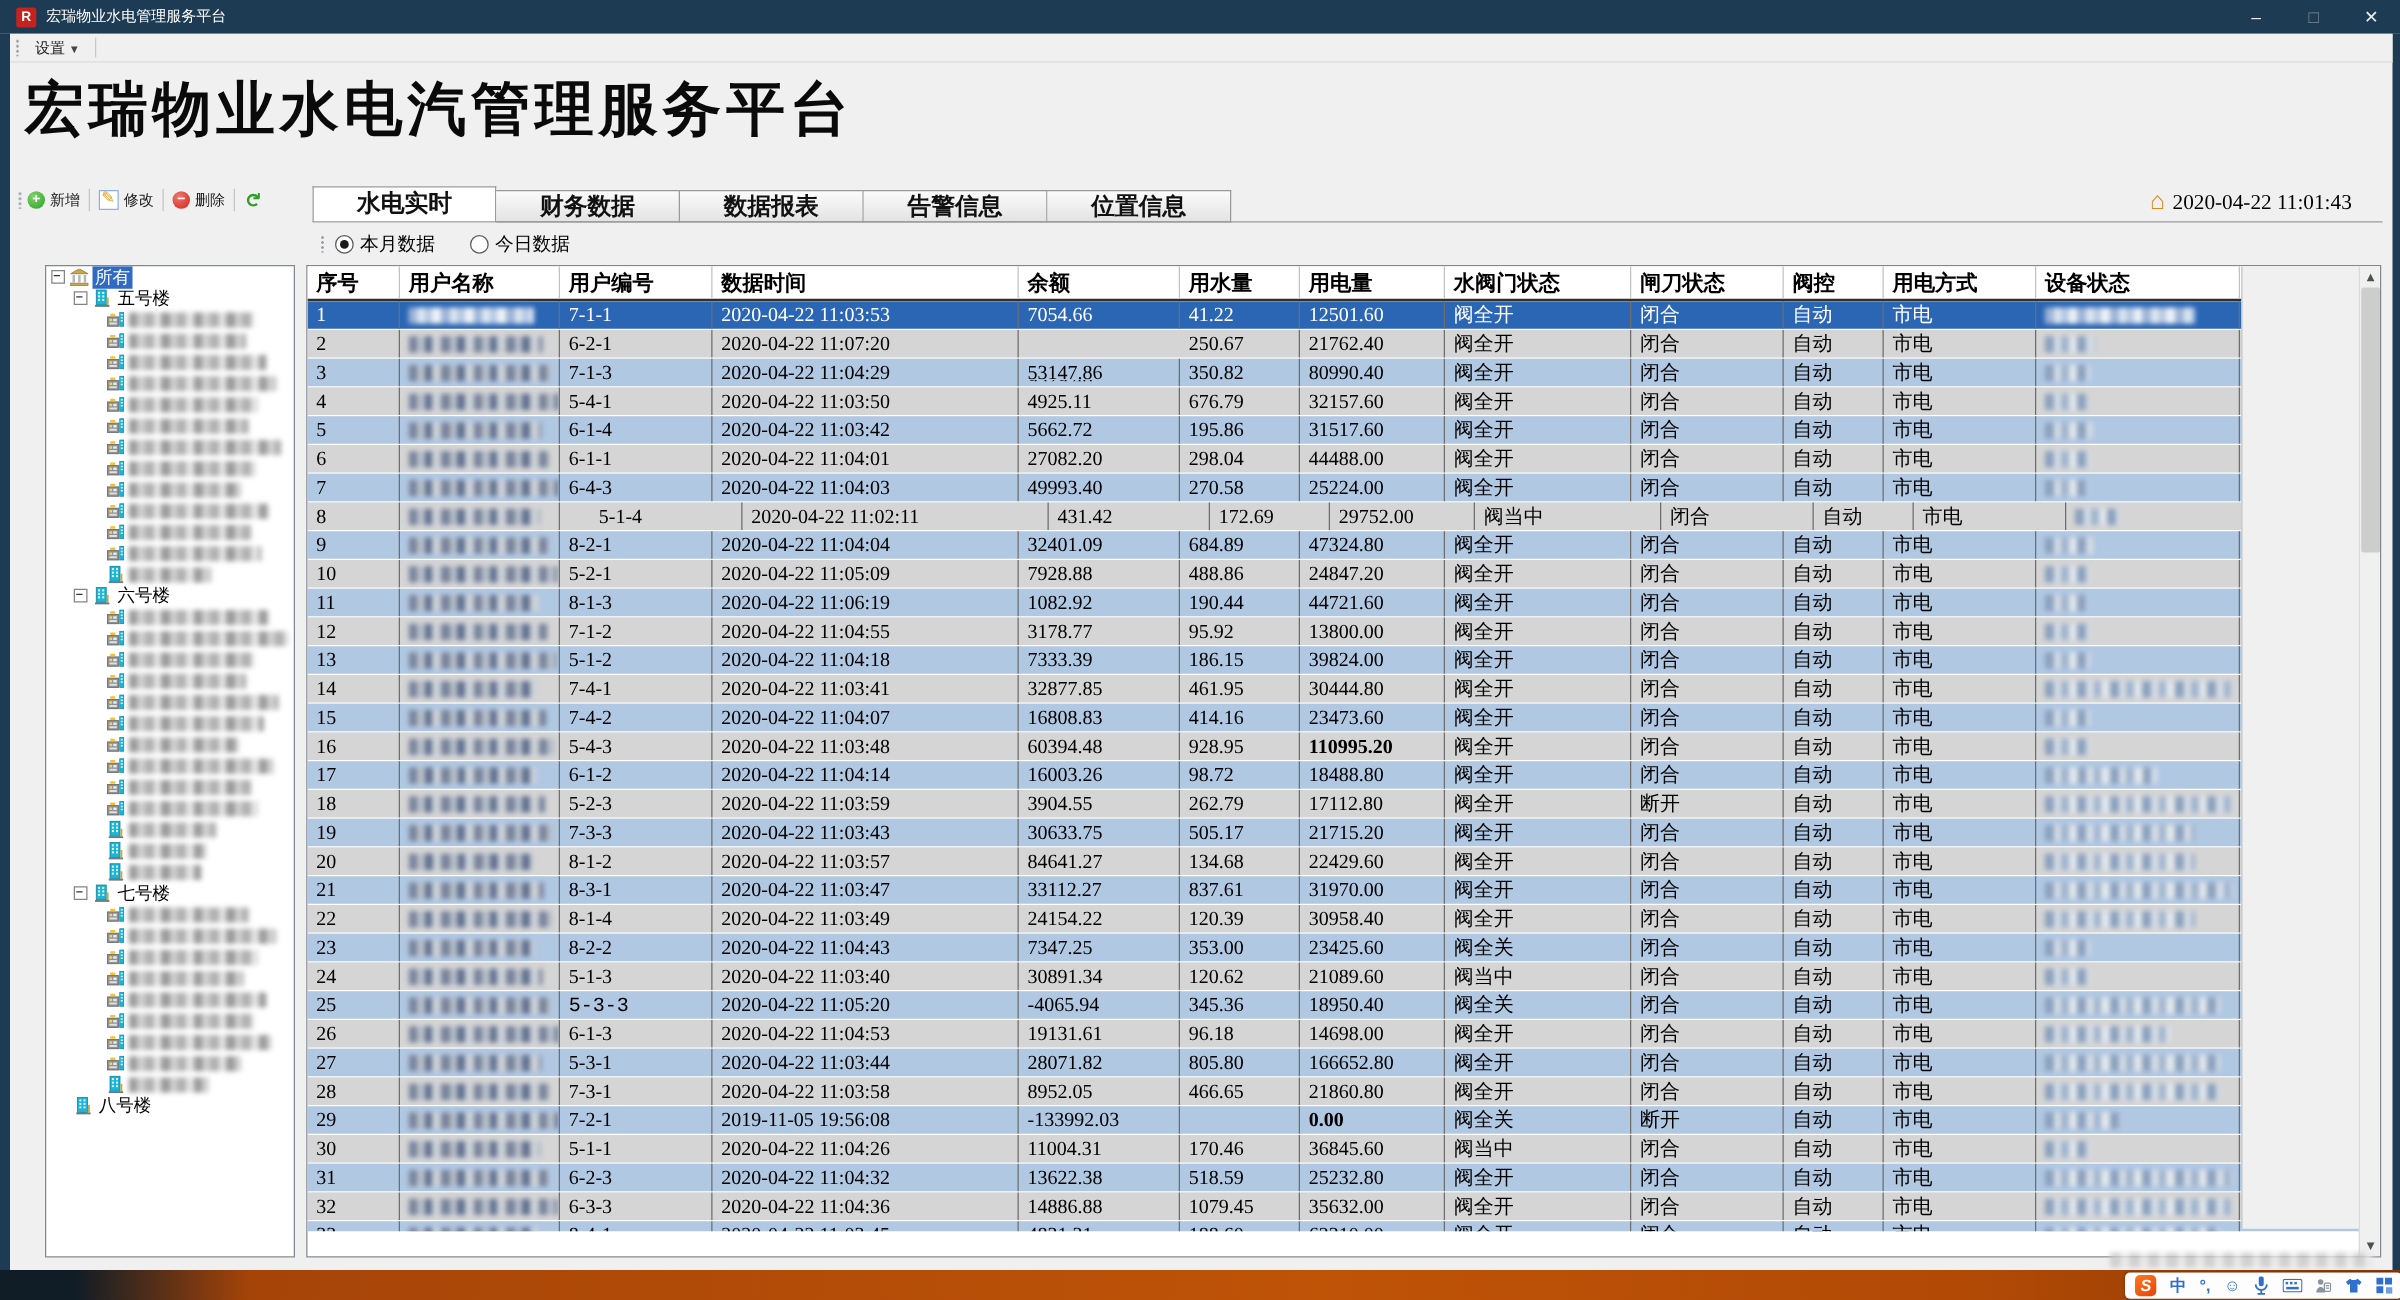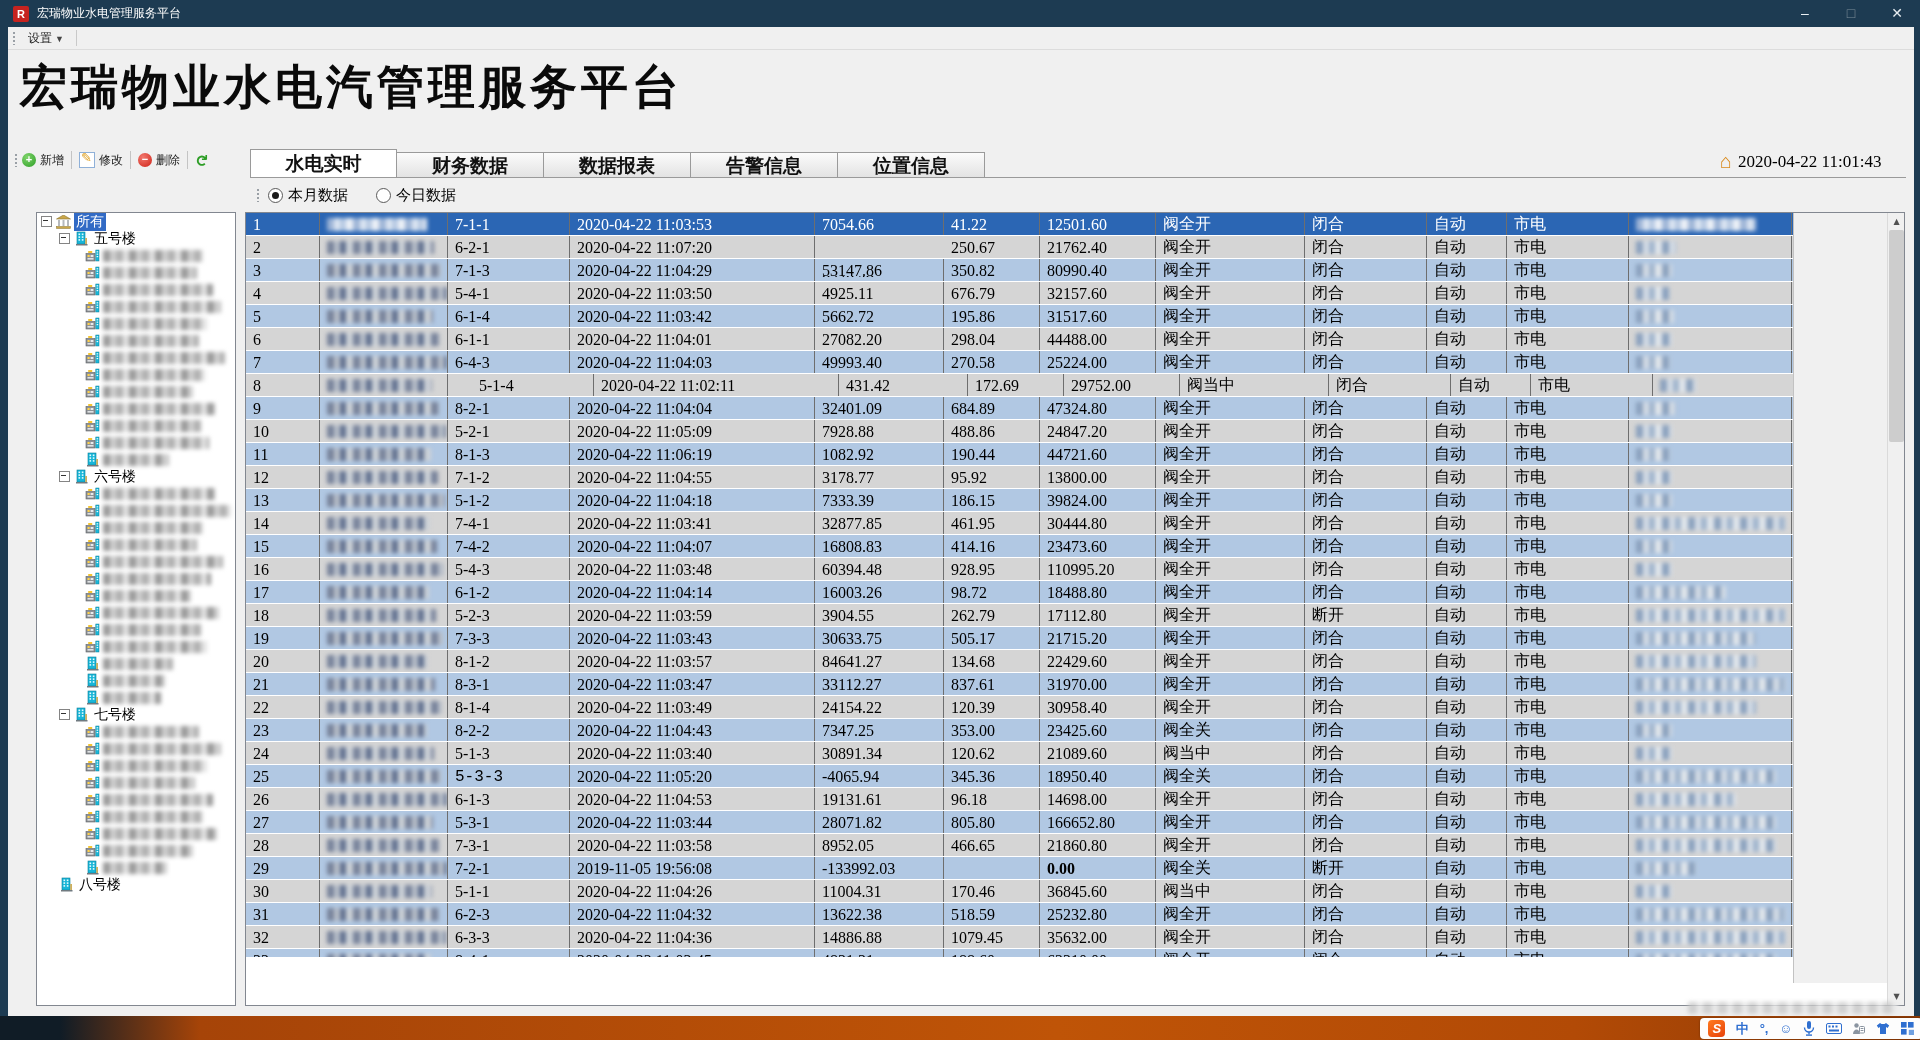--- a/index.html
+++ b/index.html
@@ -821,20 +821,34 @@
           <rect x="7.8" y="8.1" width="1.6" height="1.6" fill="#e6fbff"></rect>
           <rect x="11.3" y="7" width="1.6" height="6" fill="#caa74a"></rect>
           <rect x="2" y="13" width="11.5" height="1.5" fill="#707a80"></rect>
         </svg>
       </span>
       <span class="tlabel">八号楼</span>
     </div>
   </div>
 
 <div class="abs" id="table-panel" style="position:absolute;">
+  <div id="thead">
+      <div class="hcell" style="width: 74px;">序号</div>
+      <div class="hcell" style="width: 128px;">用户名称</div>
+      <div class="hcell" style="width: 122px;">用户编号</div>
+      <div class="hcell" style="width: 245px;">数据时间</div>
+      <div class="hcell" style="width: 129px;">余额</div>
+      <div class="hcell" style="width: 96px;">用水量</div>
+      <div class="hcell" style="width: 116px;">用电量</div>
+      <div class="hcell" style="width: 149px;">水阀门状态</div>
+      <div class="hcell" style="width: 122px;">闸刀状态</div>
+      <div class="hcell" style="width: 80px;">阀控</div>
+      <div class="hcell" style="width: 122px;">用电方式</div>
+      <div class="hcell" style="width: 163px;">设备状态</div>
+    </div>
   <div id="tbody">
       <div class="trow sel">
         <div class="tcell" style="width: 74px;">1</div>
         <div class="tcell" style="width: 128px;">
           <span class="nblur" style="width: 100px;"></span>
         </div>
         <div class="tcell" style="width: 122px;">7-1-1</div>
         <div class="tcell" style="width: 245px;">2020-04-22 11:03:53</div>
         <div class="tcell" style="width: 129px;">7054.66</div>
         <div class="tcell" style="width: 96px;">41.22</div>
@@ -1101,21 +1115,21 @@
       </div>
       <div class="trow even">
         <div class="tcell" style="width: 74px;">16</div>
         <div class="tcell" style="width: 128px;">
           <span class="nblur" style="width: 117px;"></span>
         </div>
         <div class="tcell" style="width: 122px;">5-4-3</div>
         <div class="tcell" style="width: 245px;">2020-04-22 11:03:48</div>
         <div class="tcell" style="width: 129px;">60394.48</div>
         <div class="tcell" style="width: 96px;">928.95</div>
-        <div class="tcell" style="width: 116px;">110995.20</div>
+        <div class="tcell" style="width: 116px; font-weight: bold;">110995.20</div>
         <div class="tcell" style="width: 149px;">阀全开</div>
         <div class="tcell" style="width: 122px;">闭合</div>
         <div class="tcell" style="width: 80px;">自动</div>
         <div class="tcell" style="width: 122px;">市电</div>
         <div class="tcell" style="width: 163px;">
           <span class="dblur" style="width: 36px;"></span>
         </div>
       </div>
       <div class="trow odd">
         <div class="tcell" style="width: 74px;">17</div>

